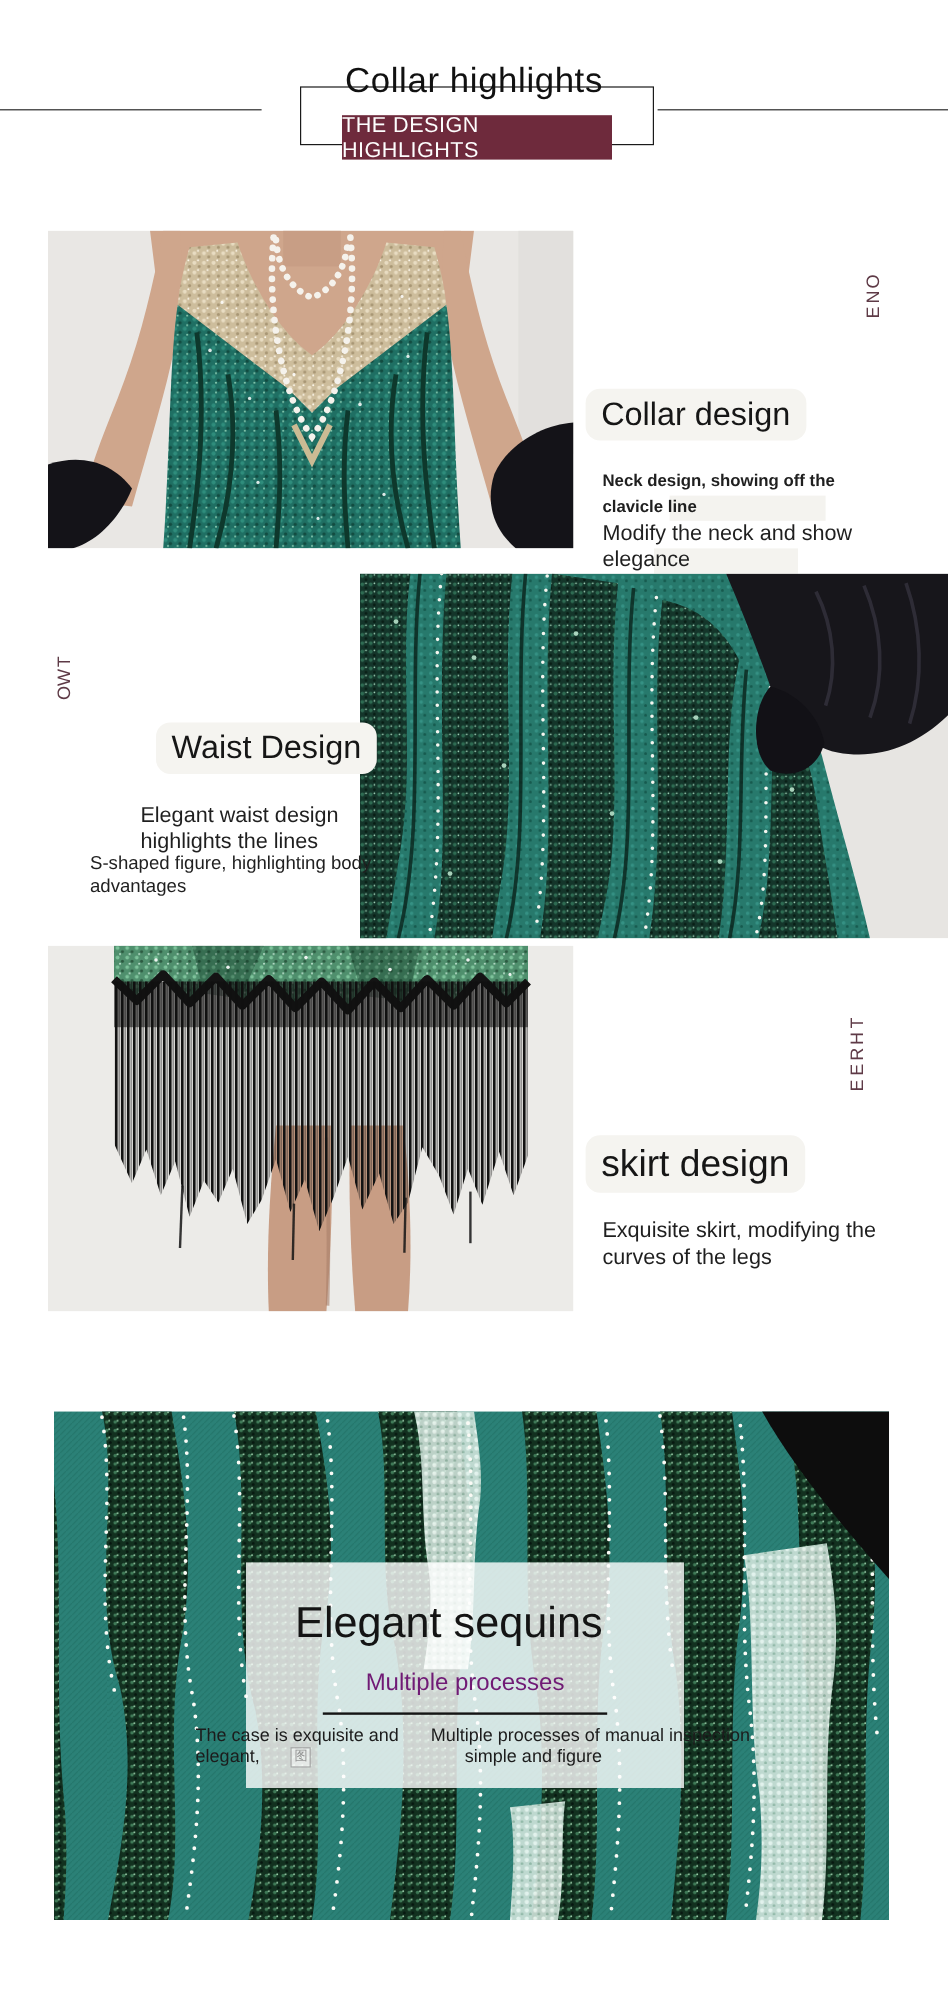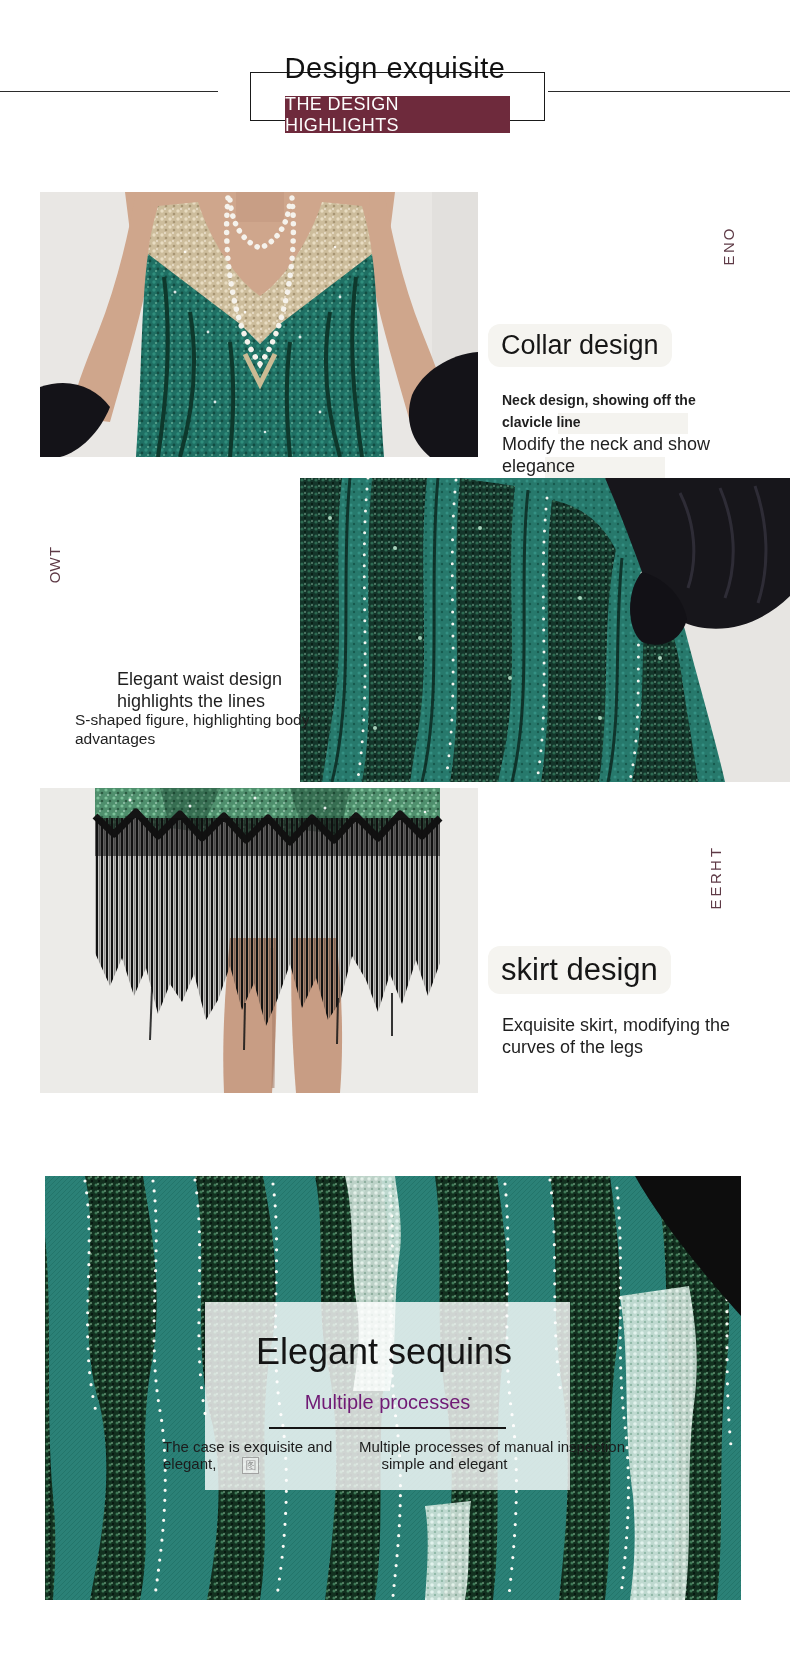--- a/index.html
+++ b/index.html
@@ -21,40 +21,40 @@
   .sec-heading{position:absolute;background:#f5f4f0;color:#161616;padding:6px 13px;white-space:nowrap;border-radius:12px;}
   .h27{font-size:27px;}
   .h31{font-size:31px;}
   .para{position:absolute;color:#1f1f1f;}
   .patch{position:absolute;background:#f4f3ef;}
   
   .photo{position:absolute;overflow:hidden;}
   .photo svg{display:block;}
   
   .overlay{position:absolute;left:205px;top:1302px;width:365px;height:188px;background:rgba(255,255,255,0.80);}
-  .f-title{position:absolute;left:204px;top:1331px;width:360px;text-align:center;font-size:36px;color:#141414;}
+  .f-title{position:absolute;left:194px;top:1331px;width:360px;text-align:center;font-size:36px;color:#141414;}
   .f-sub{position:absolute;left:205px;top:1391px;width:365px;text-align:center;font-size:20px;color:#701a75;}
   .f-divider{position:absolute;left:269px;top:1427px;width:237px;height:2px;background:#141414;}
   .note{position:absolute;font-size:15px;line-height:17px;color:#1c1c1c;}
   .note-left{left:163px;top:1438px;width:190px;text-align:left;}
   .note-right{left:347px;top:1438px;width:290px;text-align:center;}
   .note-right .l2{margin-right:95px;}
   .wm{display:inline-block;width:15px;height:15px;border:1px solid #9a9a9a;color:#8b8b8b;
       font-size:11px;line-height:15px;text-align:center;background:rgba(255,255,255,0.55);
       margin-left:26px;vertical-align:middle;opacity:0.85;}
 </style>
 </head>
 <body>
 
 <div class="page">
 
   <div class="hline left"></div>
   <div class="hline right"></div>
   <div class="hbox"></div>
-  <div class="htitle">Design exquisite</div>
+  <div class="htitle">Collar highlights</div>
   <div class="banner">
     <span>THE DESIGN HIGHLIGHTS</span>
   </div>
 
   <div class="photo" style="left:40px;top:192px;width:438px;height:265px;">
     <svg width="438" height="265" viewBox="0 0 438 265" xmlns="http://www.w3.org/2000/svg">
       <defs>
         <pattern id="a_teal" width="8" height="8" patternUnits="userSpaceOnUse">
           <rect width="8" height="8" fill="#1f6f63"></rect>
           <circle cx="2" cy="2" r="1.7" fill="#2f8d7c"></circle>
@@ -183,20 +183,21 @@
         <path d="M420,10 C435,45 438,85 425,120"></path>
         <path d="M455,8 C468,45 470,88 458,125"></path>
       </g>
     </svg>
   </div>
   <div class="vlabel" style="left:46px;top:545px;">
       <span>T</span>
       <span>W</span>
       <span>O</span>
     </div>
+  <div class="sec-heading h27" style="left:130px;top:602px;">Waist Design</div>
   <div class="para" style="left:117px;top:668px;width:190px;font-size:18px;line-height:22px;">Elegant waist design highlights the lines</div>
   <div class="para" style="left:75px;top:710px;width:235px;font-size:15.5px;line-height:19px;">S-shaped figure, highlighting body advantages</div>
 
   <div class="photo" style="left:40px;top:788px;width:438px;height:305px;">
     <svg width="438" height="305" viewBox="0 0 438 305" xmlns="http://www.w3.org/2000/svg">
       <defs>
         <pattern id="c_band" width="8" height="8" patternUnits="userSpaceOnUse">
           <rect width="8" height="8" fill="#4f8f6d"></rect>
           <circle cx="2" cy="2" r="1.6" fill="#7cc29a"></circle>
           <circle cx="6" cy="5" r="1.3" fill="#2c5b42"></circle>
@@ -306,16 +307,16 @@
   <div class="f-sub">Multiple processes</div>
   <div class="f-divider"></div>
   <div class="note note-left">
     <div>The case is exquisite and</div>
     <div>
       <span>elegant,</span><span class="wm">图</span>
     </div>
   </div>
   <div class="note note-right">
     <div>Multiple processes of manual inspection</div>
-    <div class="l2">simple and elegant</div>
+    <div class="l2">simple and figure</div>
   </div>
 
 </div>
 
 </body></html>

